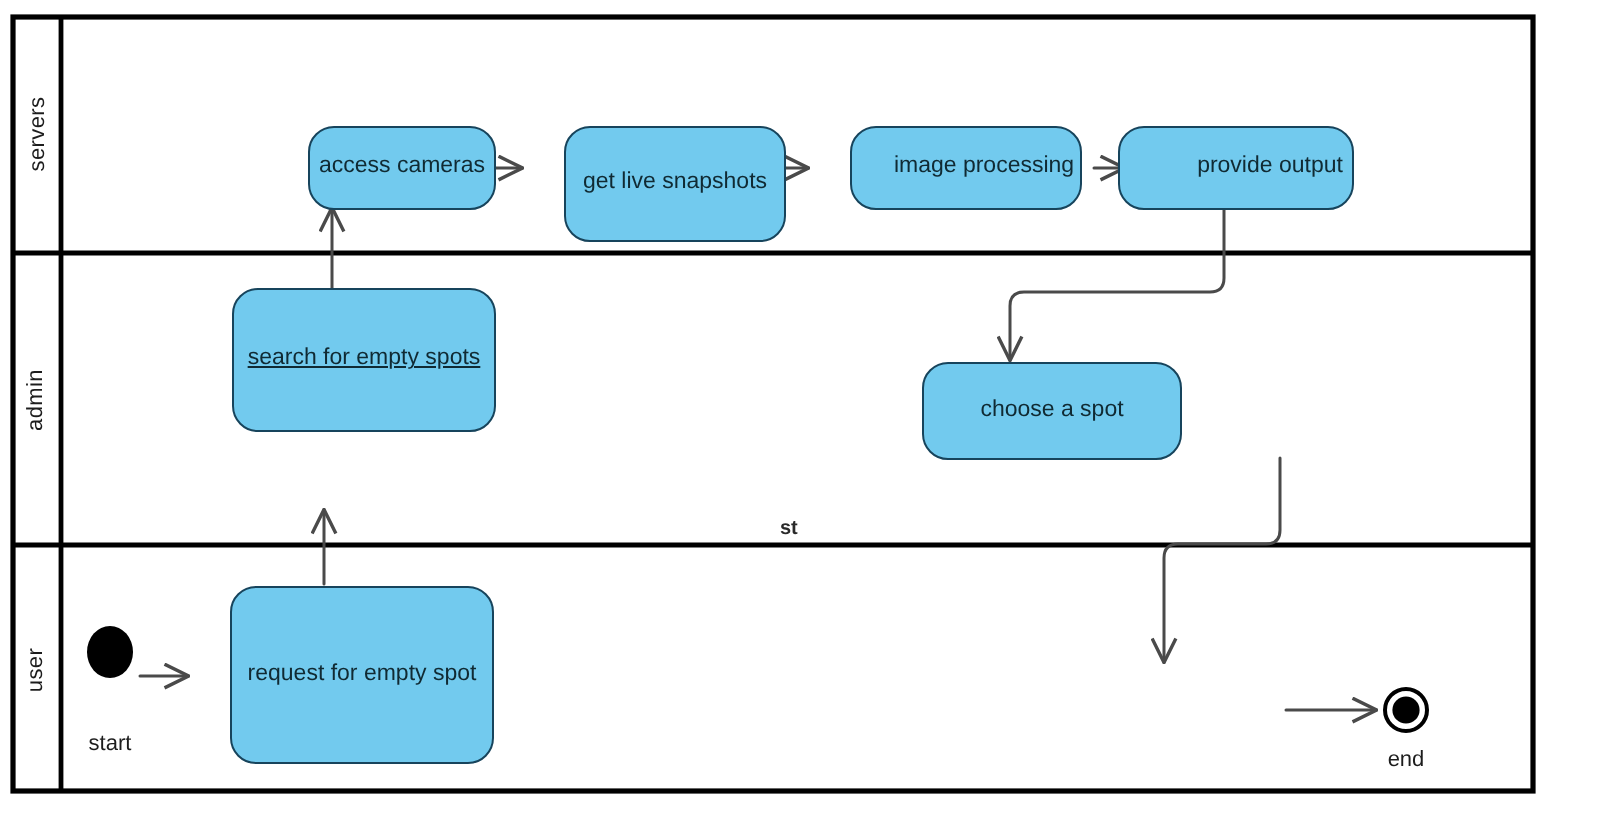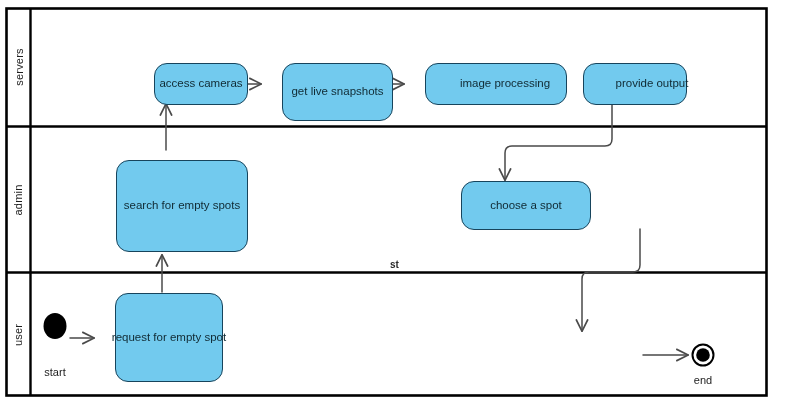--- a/index.html
+++ b/index.html
@@ -121,30 +121,30 @@
   </svg>
 
   <div class="lane-label" style="left:-11px; top:61px; width:60px; transform:rotate(-90deg);">servers</div>
   <div class="lane-label" style="left:-12px; top:194px; width:60px; transform:rotate(-90deg);">admin</div>
   <div class="lane-label" style="left:-12px; top:329px; width:60px; transform:rotate(-90deg);">user</div>
 
   <div class="node" style="left:134px; top:63px; width:94px; height:42px;">access cameras</div>
 
   <div class="node" style="left:262px; top:63px; width:111px; height:58px;">get live snapshots</div>
 
-  <div class="node" style="left:405px; top:63px; width:142px; height:42px;padding-left:24px;">image processing</div>
+  <div class="node" style="left:405px; top:63px; width:116px; height:42px;padding-left:24px;">image processing</div>
 
-  <div class="node" style="left:563px; top:63px; width:104px; height:42px;padding-left:40px;">provide output</div>
+  <div class="node" style="left:539px; top:63px; width:118px; height:42px;padding-left:40px;">provide output</div>
 
-  <div class="node" style="left:96px; top:160px; width:132px; height:92px;">search for empty spots</div>
+  <div class="node" style="left:96px; top:144px; width:132px; height:72px;text-decoration:underline;">search for empty spots</div>
 
   <div class="node" style="left:441px; top:181px; width:130px; height:49px;">choose a spot</div>
 
 
-  <div class="node" style="left:95px; top:293px; width:108px; height:89px;">request for empty spot</div>
+  <div class="node" style="left:95px; top:293px; width:132px; height:89px;">request for empty spot</div>
 
 
   <div class="marker-label" style="left:31px; top:366px; width:48px;">start</div>
 
   <div class="marker-label" style="left:679px; top:374px; width:48px;">end</div>
 
   <div class="free-label" style="left:390px; top:259px;">st</div>
 
 </div>
 

